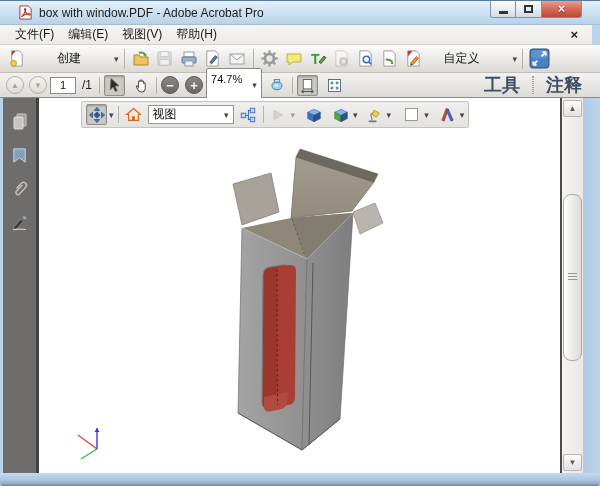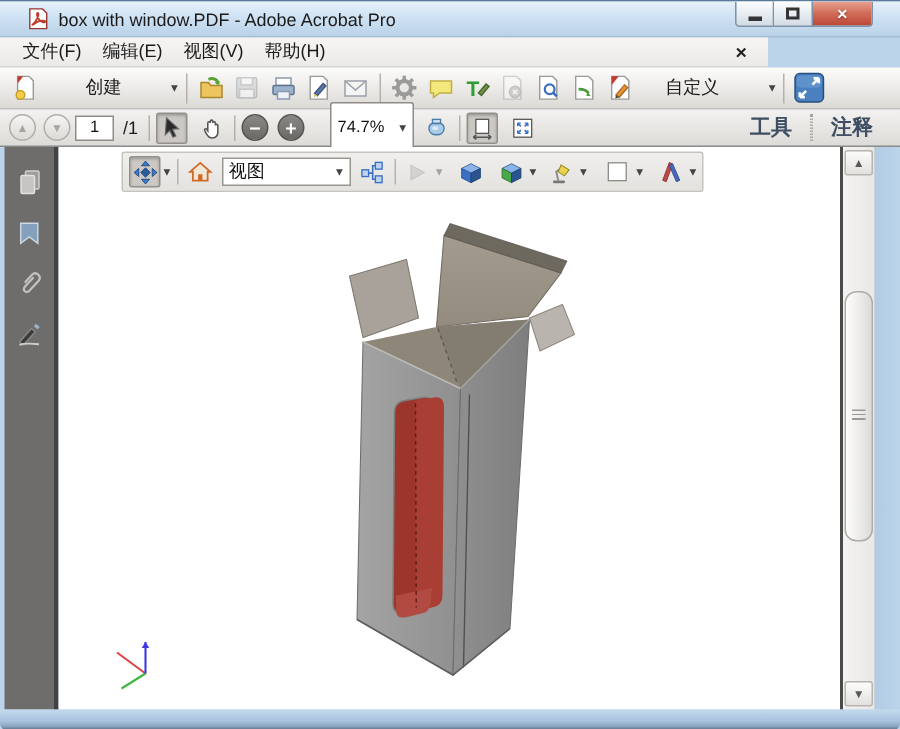--- a/index.html
+++ b/index.html
@@ -18,21 +18,21 @@
     background:linear-gradient(#fdfdfd,#e8edf2 50%,#d2dbe4); }
   .win-btn.min { width:26px; border-radius:0 0 0 3px; }
   .win-btn.max { width:26px; border-left:none; }
   .win-btn.close { width:40px; border-left:none; border-radius:0 0 3px 0;
     background:linear-gradient(#e9a18f,#d3705c 45%,#bb4735); color:#fff; font-weight:bold; font-size:12px;
     text-shadow:0 1px 1px #7a2a1a; }
   .min-glyph { width:9px; height:3px; background:#333; margin-top:7px; }
   .max-glyph { width:9px; height:8px; border:2px solid #333; }
 
   
-  .menubar { position:absolute; left:0; top:24px; width:512px; height:20px; background:linear-gradient(#f6f5f4,#eceae8);
+  .menubar { position:absolute; left:0; top:24px; width:592px; height:20px; background:linear-gradient(#f6f5f4,#eceae8);
     border-bottom:1px solid #d7d4d0; display:flex; align-items:center; padding:0 8px; color:#1a1a1a; }
   .menu-item { padding:2px 7px; cursor:default; }
   .menu-close { margin-left:auto; font-weight:bold; color:#222; font-size:13px; padding:0 6px; }
 
   
   .toolbar1 { position:absolute; left:0; top:44px; width:600px; height:28px;
     background:linear-gradient(#fcfcfb,#e6e4e1 70%,#dcdad6); border-bottom:1px solid #c2bfba;
     display:flex; align-items:center; padding:0 6px; }
   .toolbar2 { position:absolute; left:0; top:72px; width:600px; height:25px;
     background:linear-gradient(#f3f2f0,#dddbd7); border-bottom:1px solid #8f8c88;
@@ -41,28 +41,28 @@
     border:1px solid transparent;gap:28px; }
   .tb-btn.small { height:21px; min-width:21px; }
   .sep { width:1px; height:20px; background:#b5b2ad; margin:0 4px; }
   .sep2 { width:1px; height:17px; background:#b5b2ad; margin:0 4px; }
   .pressed { background:#ccc9c4; border:1px solid #939089; box-shadow:inset 0 1px 2px rgba(0,0,0,.25); }
   .lbl { color:#1a1a1a; margin:0 3px; }
   .caret { color:#444; font-size:9px; margin-left:2px; }
   .disabled { opacity:.42; filter:grayscale(60%); }
   .page-input { width:26px; height:17px; background:#fff; border:1px solid #8f8c88; text-align:center; font-size:11px;
     color:#111; display:flex; align-items:center; justify-content:center; margin:0 3px; }
-  .zoom-box { height:18px; background:#fff; border:1px solid #8f8c88; display:flex; align-items:center; padding:16px 4px;
-    font-size:11px; color:#111; margin-left:17px; border-radius:2px; }
+  .zoom-box { height:18px; background:#fff; border:1px solid #8f8c88; display:flex; align-items:flex-end; padding:16px 4px;
+    font-size:11px; color:#111; margin-left:3px; border-radius:2px; }
   .zoom-box .caret { border-left:1px solid #b5b2ad; padding-left:4px; margin-left:5px; height:100%; display:flex; align-items:center; }
   .circ { width:18px; height:18px; border-radius:50%; display:flex; align-items:center; justify-content:center; }
   .circ.nav { background:linear-gradient(#f6f5f3,#dcdad6); border:1px solid #b2afa9; color:#a8a5a0; font-size:8px; }
   .circ.zoom { background:linear-gradient(#8a8884,#6b6965); border:1px solid #55534f; color:#fff; font-weight:bold; font-size:13px; line-height:1; }
   .panel-group { margin-left:auto; display:flex; align-items:center; height:100%; }
-  .panel-btn { color:#3e4e63; font-weight:bold; font-size:14px; padding:0 12px; height:100%; display:flex; align-items:center; }
+  .panel-btn { color:#3e4e63; font-weight:bold; font-size:18px; padding:0 12px; height:100%; display:flex; align-items:center; }
   .panel-sep { width:1px; height:18px; border-left:1px dotted #a8a5a0; }
 
   
   .main { position:absolute; left:0; top:97px; width:600px; height:375px; display:flex; }
   .edge-left { width:3px; background:#bcd4ea; }
   .sidebar { width:36px; background:#6e6d6b; border-right:3px solid #434240; display:flex; flex-direction:column;
     align-items:center; padding-top:10px; }
   .side-icon { width:24px; height:26px; display:flex; align-items:center; justify-content:center; margin-bottom:8px; }
   .docarea { flex:1; background:#fff; position:relative; overflow:hidden; }
 

